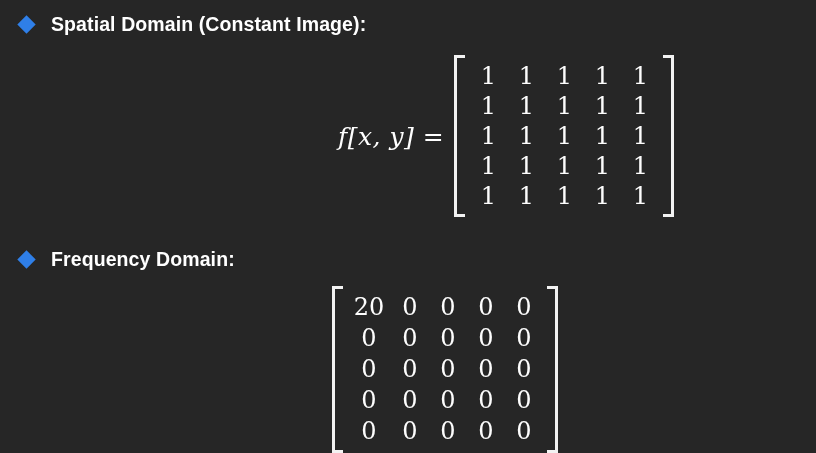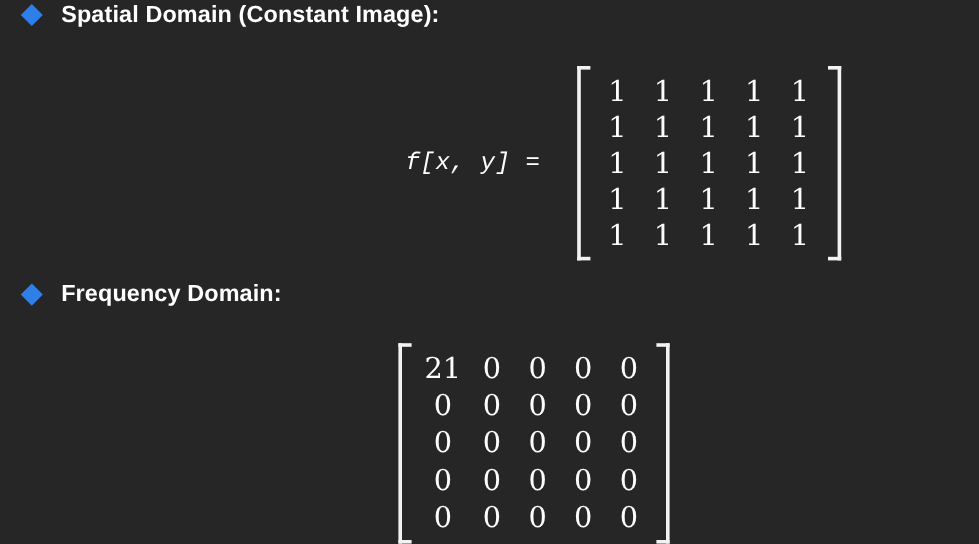--- a/index.html
+++ b/index.html
@@ -37,42 +37,41 @@
     margin-right: 18px;
   }
   .bullet-text {
     color: #ffffff;
     font-size: 19.5px;
     font-weight: bold;
     letter-spacing: 0.1px;
     white-space: nowrap;
   }
 
-  #heading-spatial { top: 1px; }
-  #heading-frequency { top: 234px; }
+  #heading-spatial { top: 13px; }
+  #heading-frequency { top: 248px; }
 
   
   .equation {
     position: absolute;
     display: flex;
     align-items: center;
     justify-content: flex-start;
     font-family: "DejaVu Serif", "Liberation Serif", serif;
     color: #ffffff;
   }
   #equation-spatial { top: 55px; left: 338px; }
   #equation-frequency { top: 286px; left: 332px; }
 
   .eq-label {
     font-style: italic;
-    font-size: 20px;
+    font-size: 25px;
     white-space: nowrap;
-    padding-right: 30px;
+    padding-right: 10px;
     letter-spacing: 0.5px;
-    font-family: Liberation Mono, monospace;
   }
 
   
   .matrix {
     position: relative;
     display: flex;
     align-items: stretch;
   }
   .bracket {
     width: 11px;
@@ -183,21 +182,21 @@
   <div class="bullet-row" id="heading-frequency">
     <span class="bullet-marker"></span>
     <span class="bullet-text">Frequency Domain:</span>
   </div>
 
   <div class="equation" id="equation-frequency">
     <span class="matrix">
       <span class="bracket bracket-left"></span>
       <span class="matrix-grid">
         <span class="matrix-row">
-          <span class="matrix-cell">21</span>
+          <span class="matrix-cell">20</span>
           <span class="matrix-cell">0</span>
           <span class="matrix-cell">0</span>
           <span class="matrix-cell">0</span>
           <span class="matrix-cell">0</span>
         </span>
         <span class="matrix-row">
           <span class="matrix-cell">0</span>
           <span class="matrix-cell">0</span>
           <span class="matrix-cell">0</span>
           <span class="matrix-cell">0</span>

